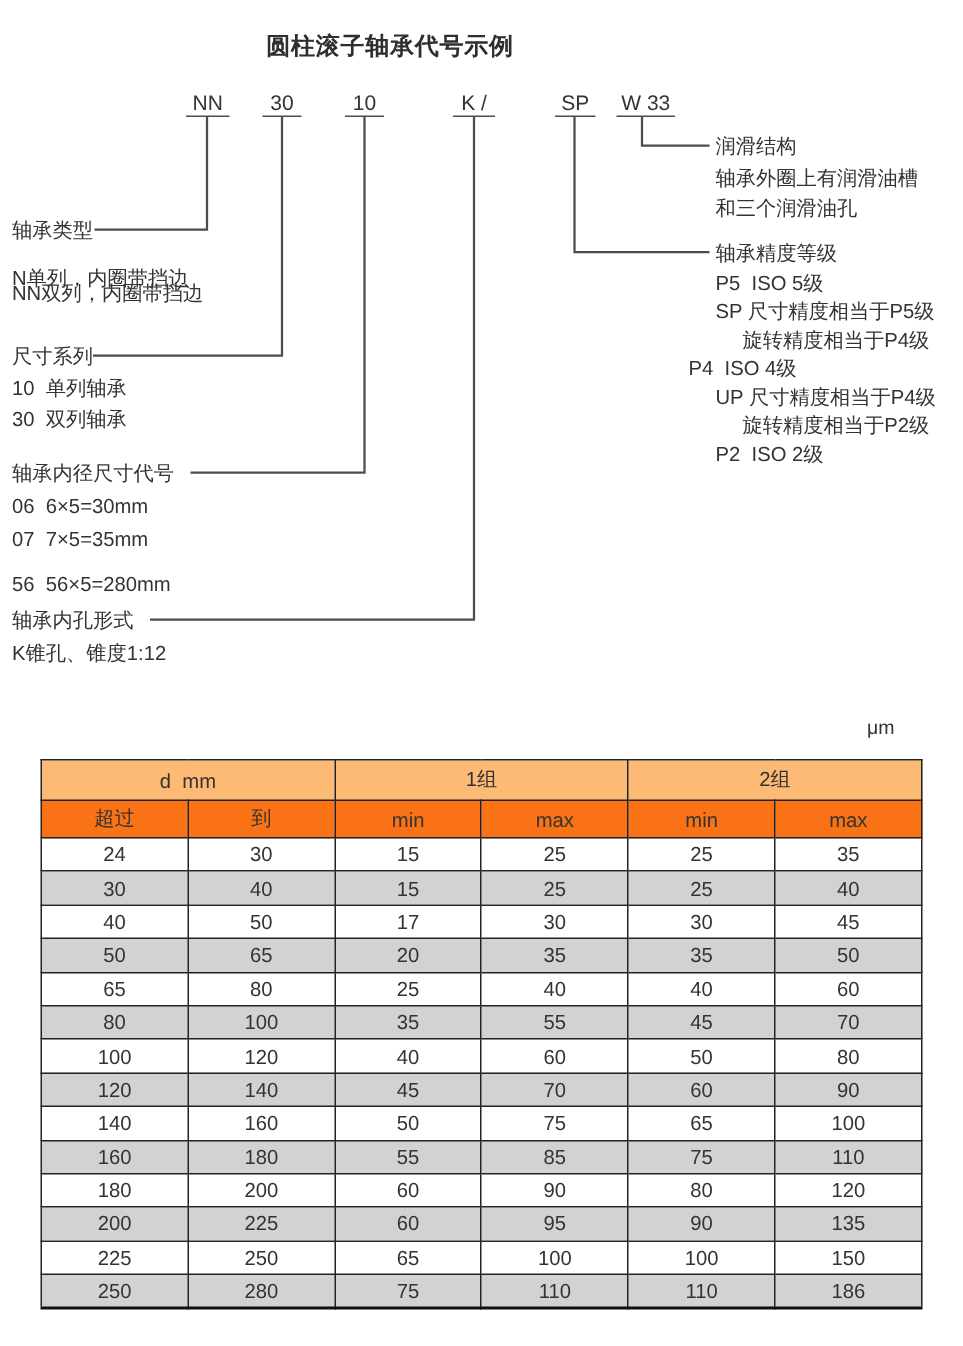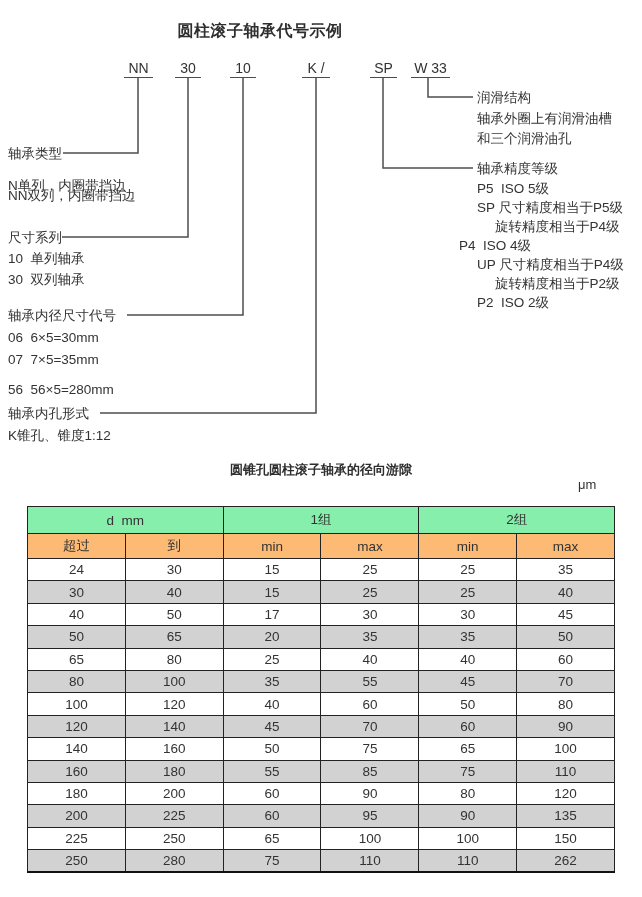--- a/index.html
+++ b/index.html
@@ -56,22 +56,22 @@
     font-size: 13.5px; color: #333;
     table-layout: fixed;
   }
   table.clearance th, table.clearance td {
     border: 1px solid #222;
     text-align: center; vertical-align: middle;
     padding: 0;
     font-weight: normal;
     white-space: pre;
   }
-  table.clearance thead tr.group-row th { height: 26px; background: #86efac; }
-  table.clearance thead tr.col-row th   { height: 24px; background: #fdba74; }
+  table.clearance thead tr.group-row th { height: 26px; background: #fdba74; }
+  table.clearance thead tr.col-row th   { height: 24px; background: #f97316; }
   table.clearance tbody td { height: 21.4px; background: #ffffff; }
   table.clearance tbody tr.stripe td { background: #d2d2d2; }
   table.clearance { border-bottom: 2px solid #111; }
 </style>
 </head>
 <body>
 
 <div class="page">
 
   <h1 class="doc-title">圆柱滚子轴承代号示例</h1>
@@ -117,21 +117,20 @@
     <div class="ann" style="left:477px;top:161px;">轴承精度等级</div>
     <div class="ann" style="left:477px;top:181px;">P5  ISO 5级</div>
     <div class="ann" style="left:477px;top:200px;">SP 尺寸精度相当于P5级</div>
     <div class="ann" style="left:495px;top:219px;">旋转精度相当于P4级</div>
     <div class="ann" style="left:459px;top:238px;">P4  ISO 4级</div>
     <div class="ann" style="left:477px;top:257px;">UP 尺寸精度相当于P4级</div>
     <div class="ann" style="left:495px;top:276px;text-align:center;">旋转精度相当于P2级</div>
     <div class="ann" style="left:477px;top:295px;">P2  ISO 2级</div>
   </div>
 
-  <h2 class="table-title">圆锥孔圆柱滚子轴承的径向游隙</h2>
   <div class="unit-label">μm</div>
 
   <table class="clearance">
     <thead>
       <tr class="group-row">
         <th colspan="2">d  mm</th>
         <th colspan="2">1组</th>
         <th colspan="2">2组</th>
       </tr>
       <tr class="col-row">
@@ -247,18 +246,18 @@
           <td>100</td>
           <td>100</td>
           <td>150</td>
         </tr>
         <tr class="stripe">
           <td>250</td>
           <td>280</td>
           <td>75</td>
           <td>110</td>
           <td>110</td>
-          <td>262</td>
+          <td>186</td>
         </tr>
       </tbody>
   </table>
 
 </div>
 
 </body></html>

